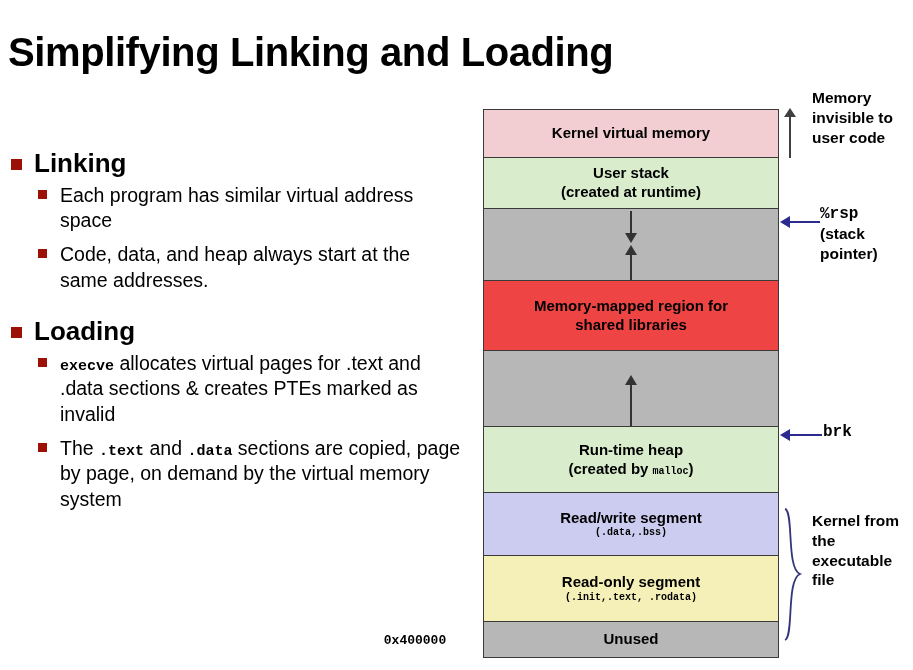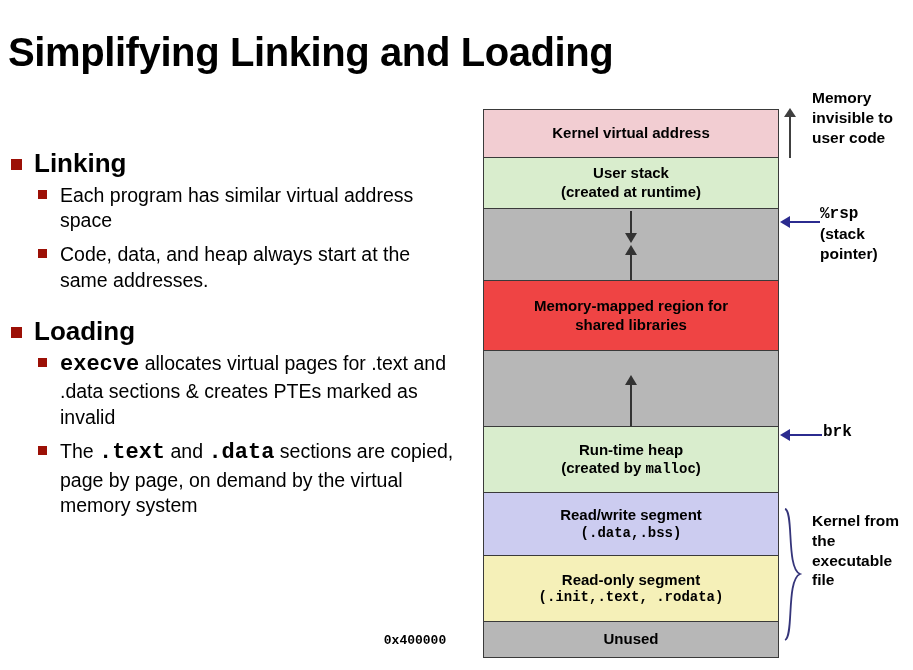--- a/index.html
+++ b/index.html
@@ -24,21 +24,21 @@
 
   
   .bullets{position:absolute;left:6px;top:124px;width:455px;}
   .l1{position:relative;margin:0 0 4px 0;padding-left:28px;
       font-size:26px;font-weight:bold;line-height:1.18;}
   .l1 .sq{position:absolute;left:5px;top:11px;width:11px;height:11px;background:#9c1006;}
   .l2{position:relative;margin:0 0 9px 0;padding-left:54px;
       font-size:19.5px;line-height:1.30;font-weight:normal;}
   .l2 .sq{position:absolute;left:32px;top:7px;width:9px;height:9px;background:#9c1006;}
   .gap-lg{height:14px;}
-  .mono{font-family:"Liberation Mono", monospace;font-weight:bold;font-size:22px;letter-spacing:0px;}
+  .mono{font-family:"Liberation Mono", monospace;font-weight:bold;font-size:15px;letter-spacing:0px;}
 
   
   .footer{
     position:absolute;left:-8px;top:654px;
     font-size:13.5px;color:#2b2b2b;white-space:nowrap;
   }
   .pagenum{
     position:absolute;left:889px;top:651px;
     font-size:16px;font-weight:bold;color:#000;
   }
@@ -46,21 +46,21 @@
   
   .diagram{position:absolute;left:483px;top:85px;width:296px;}
   .blk{
     position:relative;box-sizing:border-box;
     border:1.4px solid #3a3a3a;border-bottom:none;
     display:flex;align-items:center;justify-content:center;
     text-align:center;font-size:15px;font-weight:bold;line-height:1.24;
   }
   .blk.last{border-bottom:1.4px solid #3a3a3a;}
   .blk .inner{padding:0 6px;}
-  .mono-b{font-family:"Liberation Mono", monospace;font-weight:bold;font-size:14px;}
+  .mono-b{font-family:"Liberation Mono", monospace;font-weight:bold;font-size:10px;}
 
   
   .arrow-v{position:absolute;left:50%;width:0;}
   .arrow-line{position:absolute;left:-1px;width:2px;background:#333;}
   .arrow-head{position:absolute;left:-6px;width:0;height:0;border-left:6px solid transparent;border-right:6px solid transparent;}
   .head-down{border-top:10px solid #333;}
   .head-up{border-bottom:10px solid #333;}
 
   
   .ann{position:absolute;font-size:15.5px;font-weight:bold;line-height:1.28;}
@@ -128,21 +128,21 @@
     <div class="l2">
       <span class="sq"></span>
       <span>The </span><span class="mono">.text</span><span>  and </span><span class="mono">.data</span><span>  sections are copied, page by page, on demand by the virtual memory system</span>
     </div>
 
   </div>
 
   <div class="diagram">
 
     <div class="blk" style="height:48px;background:#f2cdd2;">
-      <div class="inner">Kernel virtual address</div>
+      <div class="inner">Kernel virtual memory</div>
     </div>
 
     <div class="blk" style="height:51px;background:#d9edcd;">
       <div class="inner">
         <div>User stack</div>
         <div>(created at runtime)</div>
       </div>
     </div>
 
     <div class="blk" style="height:72px;background:#b7b7b7;">

